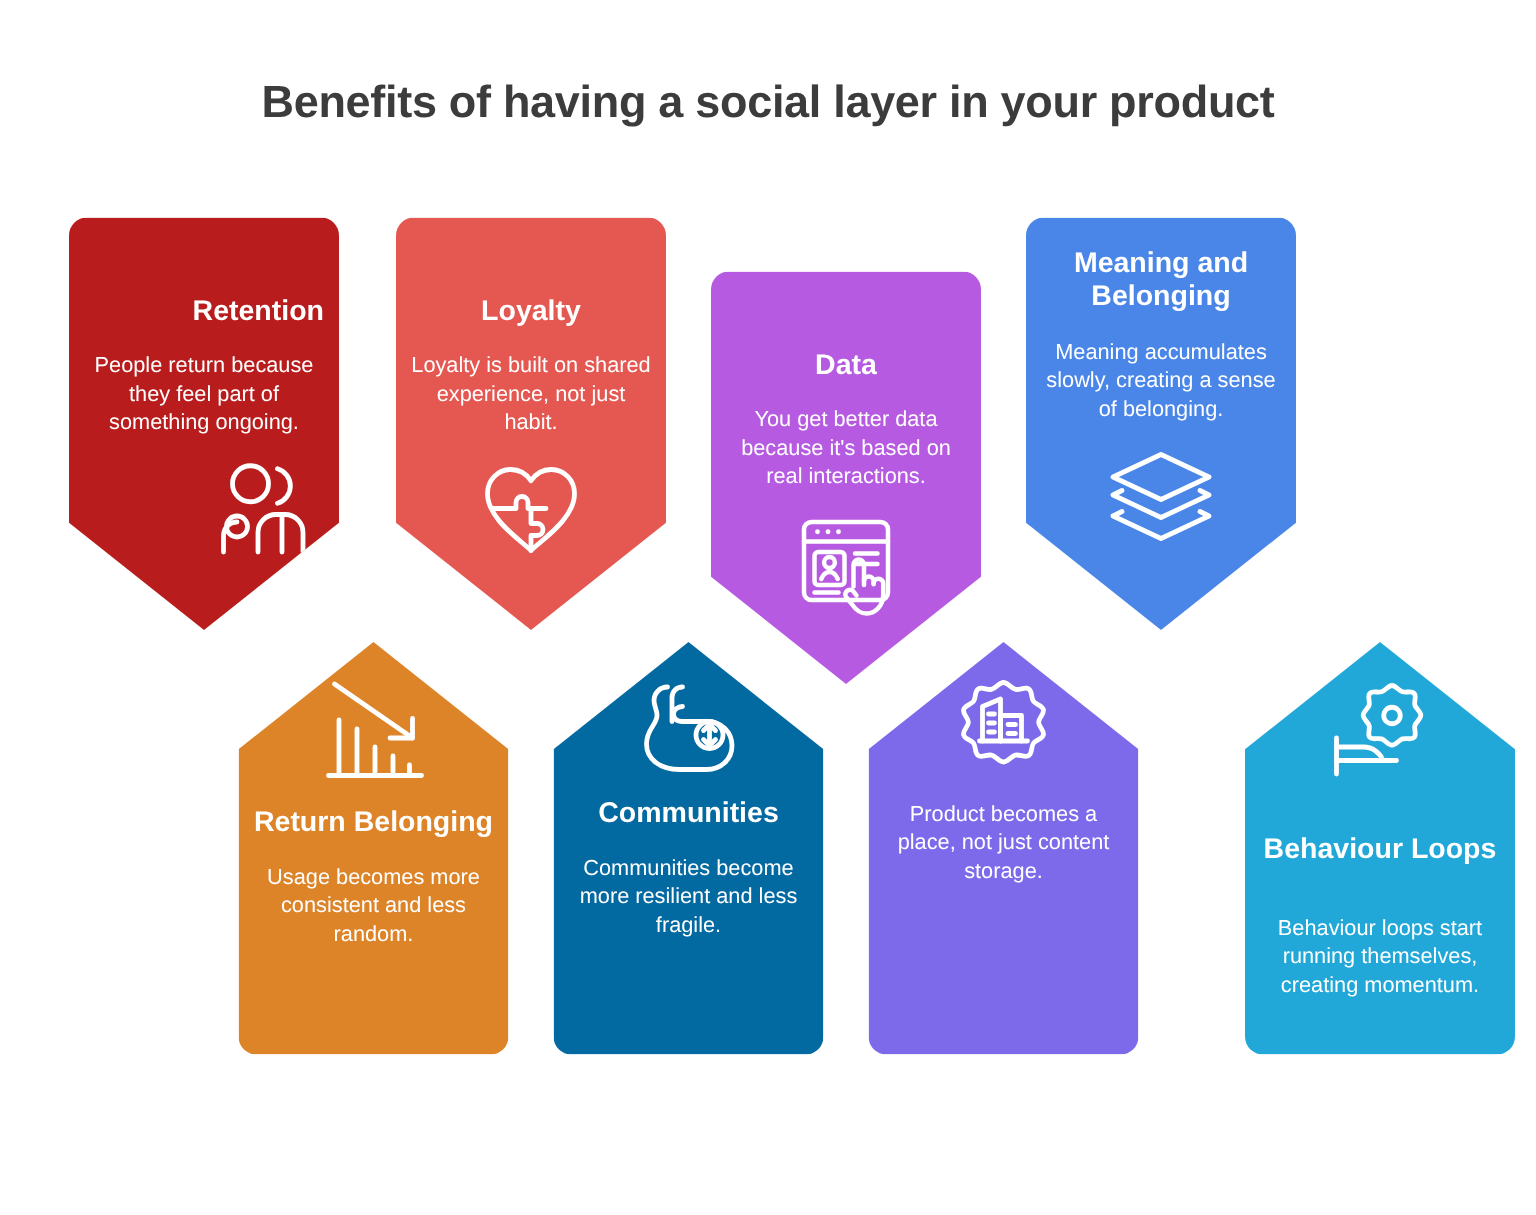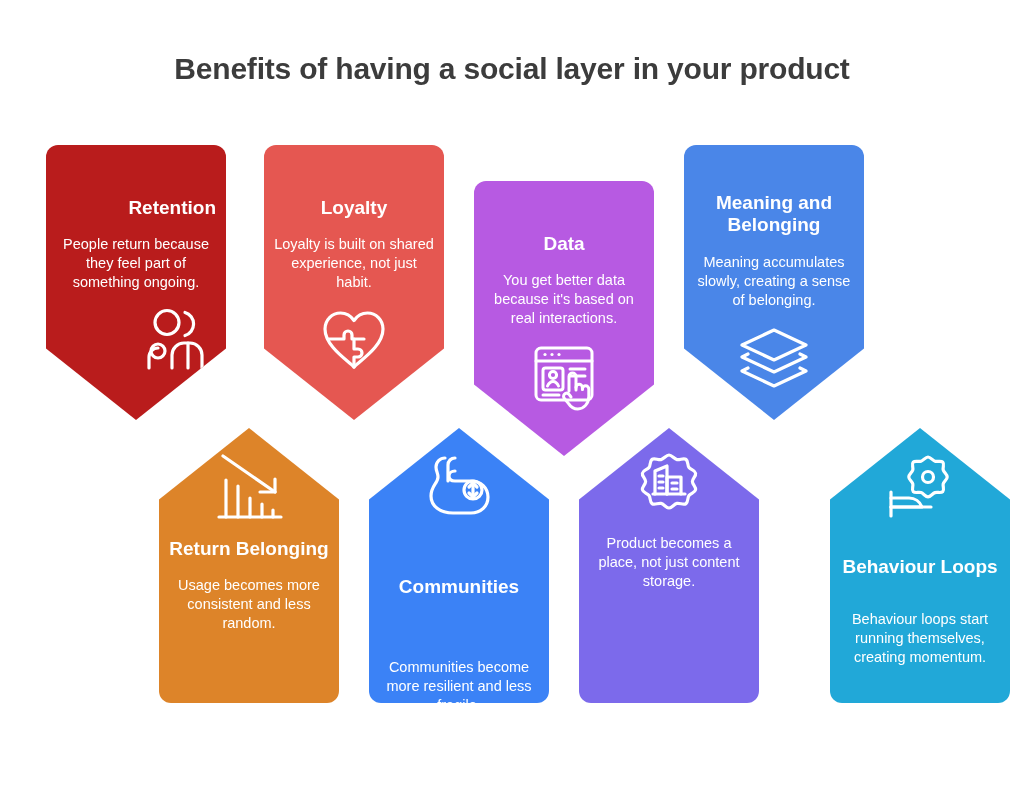--- a/index.html
+++ b/index.html
@@ -83,28 +83,28 @@
   }
 
   
   .card.down { width: 180px; height: 275px; top: 145px; }
   #card-retention  { left: 46px;  background: #b91c1c; align-items: flex-end; }
   #card-loyalty    { left: 264px; background: #E55751; }
   #card-data       { left: 474px; background: #B75AE2; margin-top: 36px; }
   #card-meaning    { left: 684px; background: #4A86E8; }
 
   .card.down .card-title { padding-top: 52px; }
-  .card.down.two-line .card-title { padding-top: 20px; margin-top: 27px; }
+  .card.down.two-line .card-title { padding-top: 20px; }
   .card.down .card-desc { padding-top: 16px; }
   .card.down .card-icon { margin-top: 16px; }
 
   
   .card.up { width: 180px; height: 275px; top: 428px; }
   #card-return      { left: 159px; background: #DD8429; }
-  #card-communities { left: 369px; background: #3b82f6; gap: 44px; }
+  #card-communities { left: 369px; background: #0369a1; }
   #card-shift       { left: 579px; background: #7C6AEB; }
   #card-behaviour   { left: 830px; background: #21A8D8; gap: 16px; }
 
   .card.up .card-icon { margin-top: 24px; }
   .card.up .card-title { padding-top: 16px; }
   .card.up .card-desc { padding-top: 16px; }
 </style>
 </head>
 <body>
 

